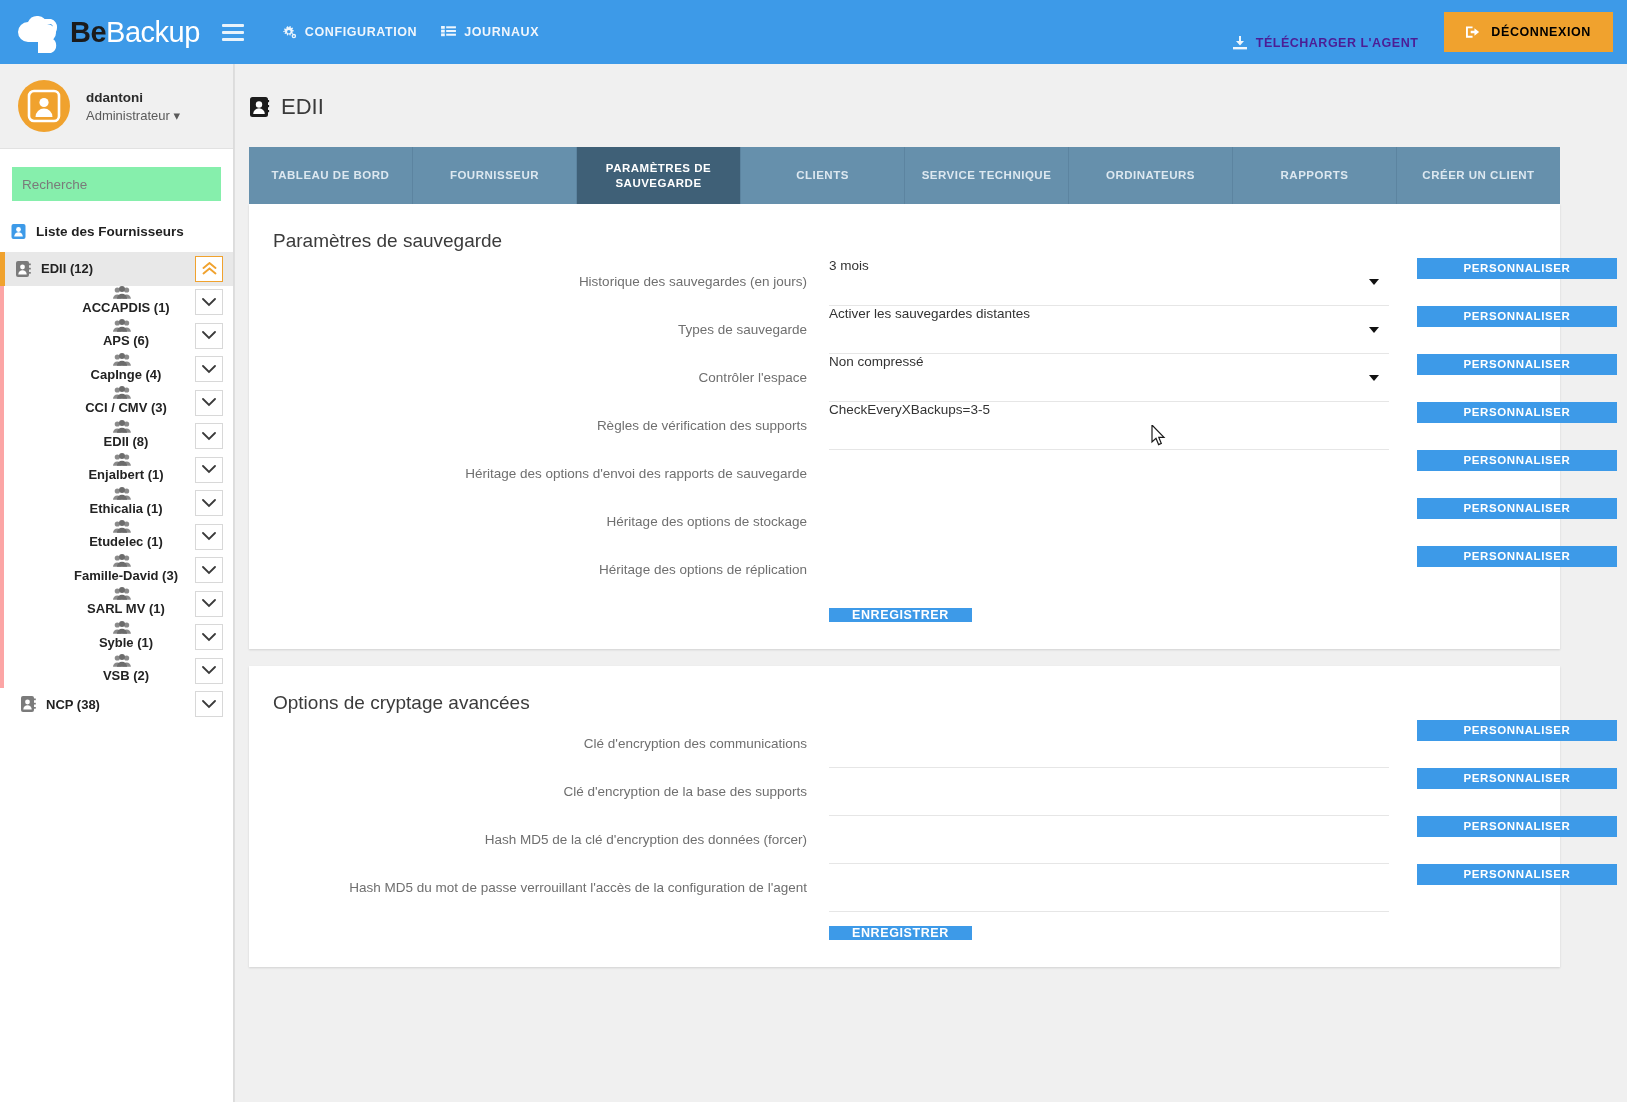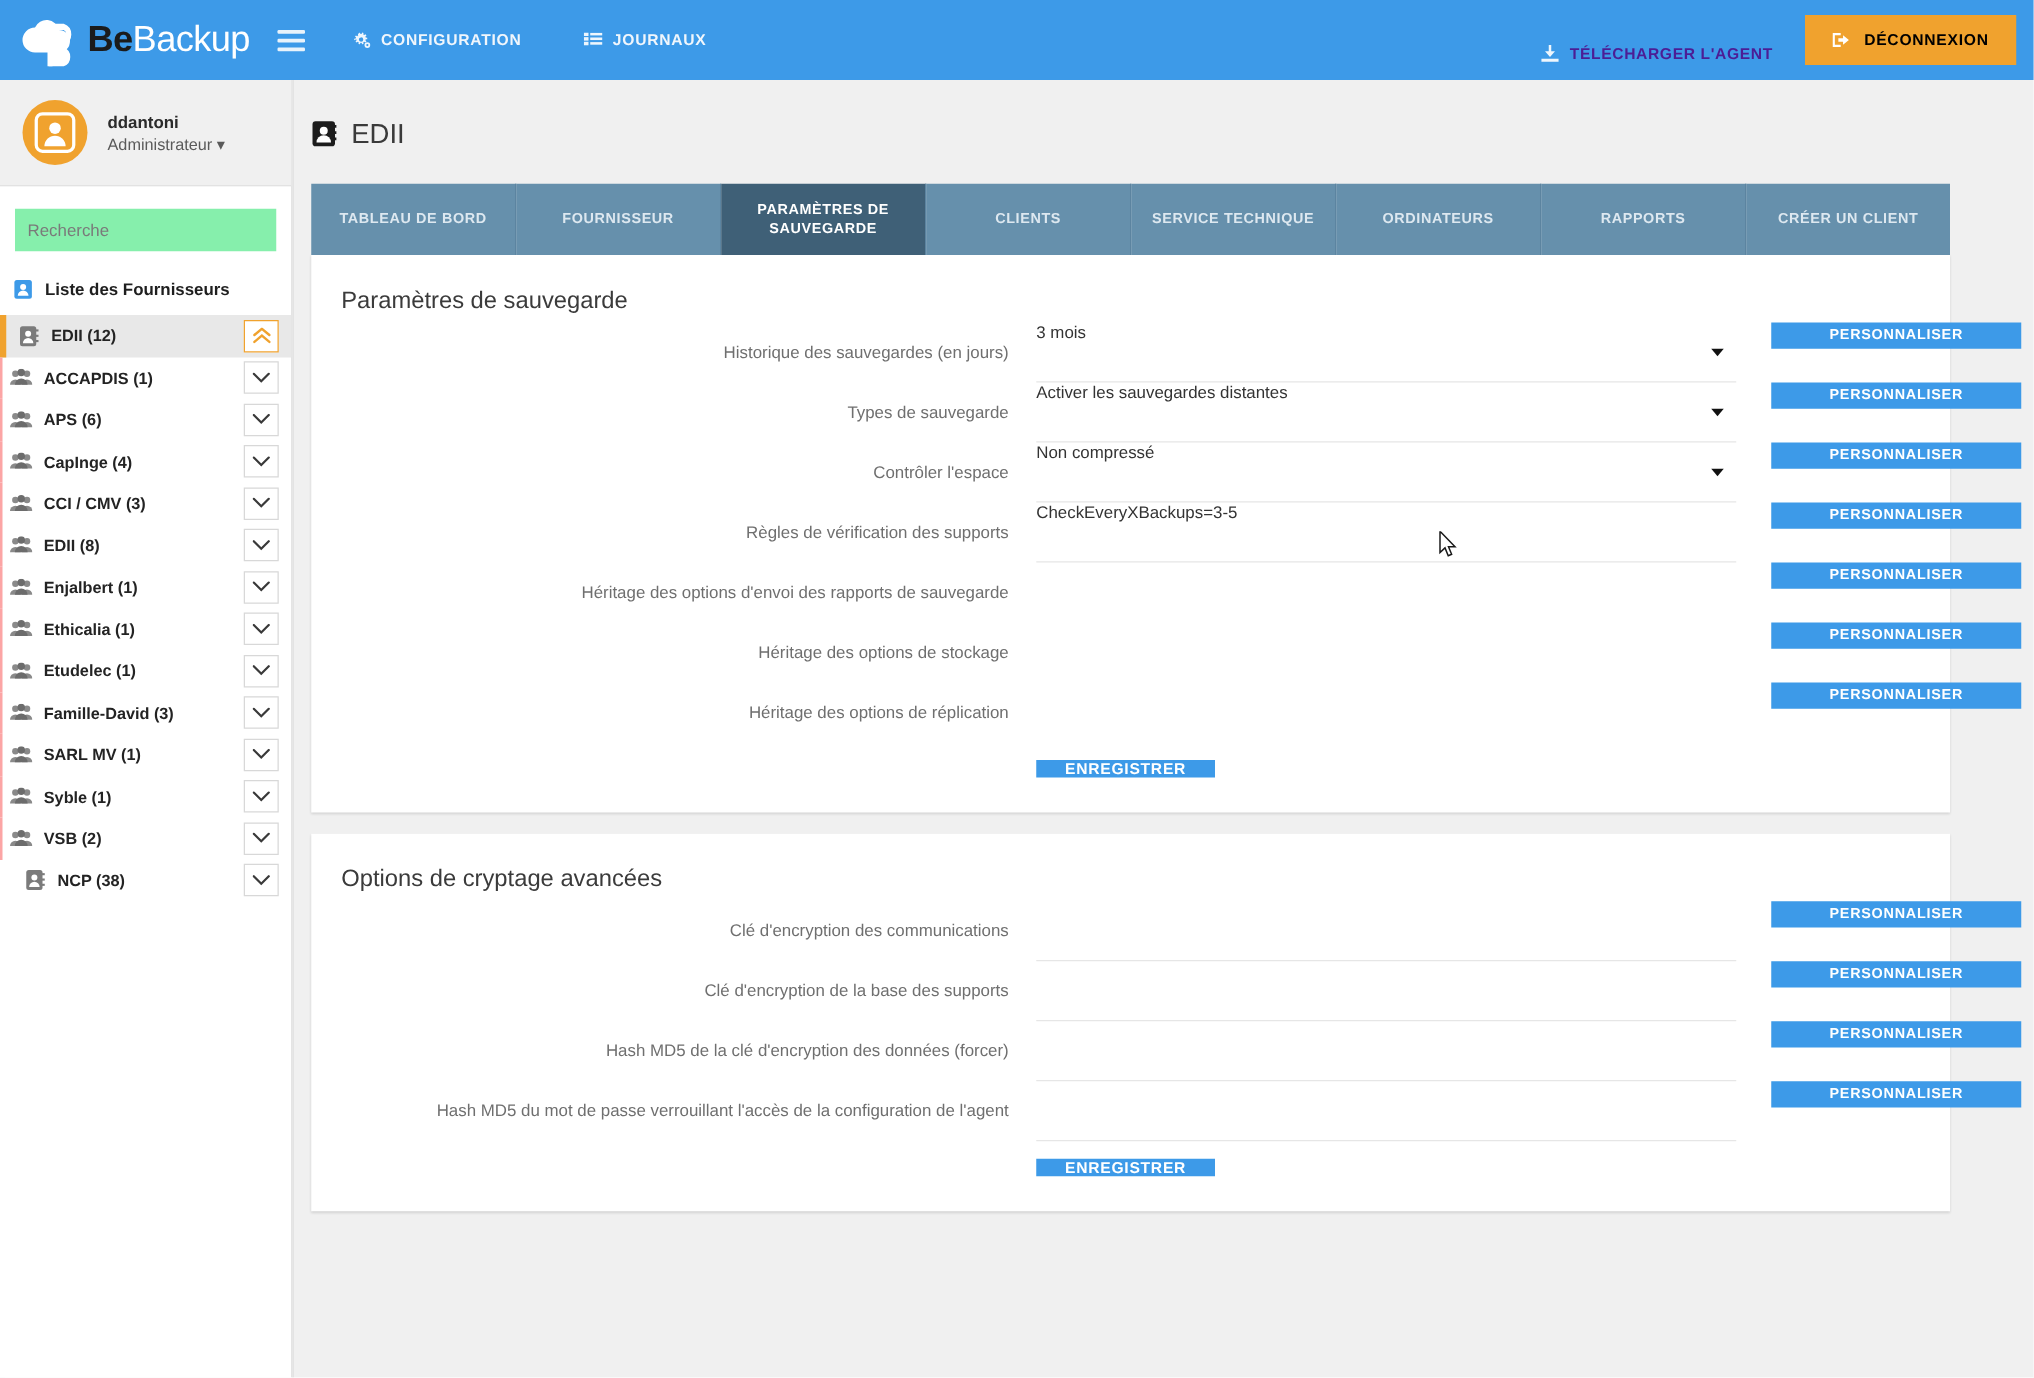--- a/index.html
+++ b/index.html
@@ -19,21 +19,21 @@
   .brand-wrap { display: flex; align-items: center; padding-left: 14px; }
   .cloud-logo { width: 52px; height: 40px; position: relative; }
   .cloud-logo svg { display: block; }
   .brand-text {
     font-size: 29px; font-weight: bold; color: #1b1b1b; letter-spacing: -0.5px;
     margin-left: 4px; line-height: 1;
   }
   .brand-text .light { color: #ffffff; font-weight: normal; }
   .hamburger { margin-left: 22px; display: flex; flex-direction: column; gap: 4px; cursor: pointer; }
   .hamburger i { display: block; width: 22px; height: 3px; background: #e9f3fb; border-radius: 1px; }
-  .topnav { display: flex; align-items: center; margin-left: 38px; gap: 50px; }
+  .topnav { display: flex; align-items: center; margin-left: 38px; gap: 24px; }
   .topnav-item {
     display: flex; align-items: center; gap: 8px;
     color: #f0f6fc; font-size: 12.5px; font-weight: bold; letter-spacing: .6px;
     cursor: pointer;
   }
   .topbar-right {
     margin-left: auto; display: flex; align-items: center; gap: 0px; padding-right: 14px;
   }
   .dl-agent {
     display: flex; align-items: center; gap: 9px; color: #4c1d95;
@@ -79,21 +79,21 @@
   .list-head {
     display: flex; align-items: center; gap: 9px;
     padding: 22px 0 12px 10px; font-size: 13.5px; font-weight: bold; color: #1f1f1f;
   }
   .node {
     display: flex; align-items: center; height: 33.5px; position: relative;
     padding-left: 10px; cursor: pointer;
   }
   .node.level0 { border-left: 5px solid #f0a22e; background: #e8e8e8; }
   .node.level0.plain { background: transparent; border-left: 5px solid transparent; padding-left: 15px; }
-  .node.level1 { border-left: 2px solid #fca5a5; background: transparent; padding-left: 6px; }
+  .node.level1 { border-left: 4px solid #fca5a5; background: transparent; padding-left: 6px; flex-direction: column; }
   .node-label { font-size: 13px; font-weight: bold; color: #232323; margin-left: 9px; }
   .node-toggle {
     position: absolute; right: 10px; top: 50%; transform: translateY(-50%);
     width: 28px; height: 26px; border: 1px solid #d8d8d8; background: #fff;
     display: flex; align-items: center; justify-content: center; cursor: pointer;
   }
   .node-toggle.active { border-color: #f0a22e; }
   .node-toggle svg { display:block; }
 
   

